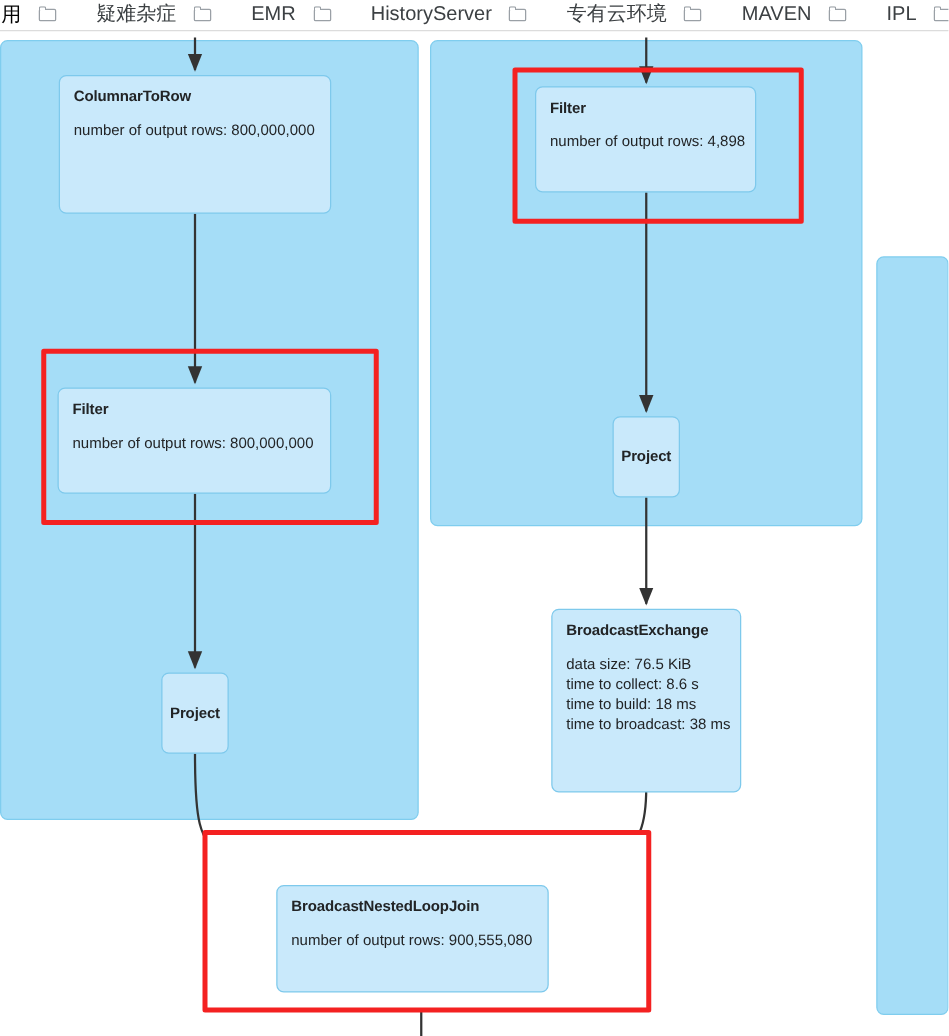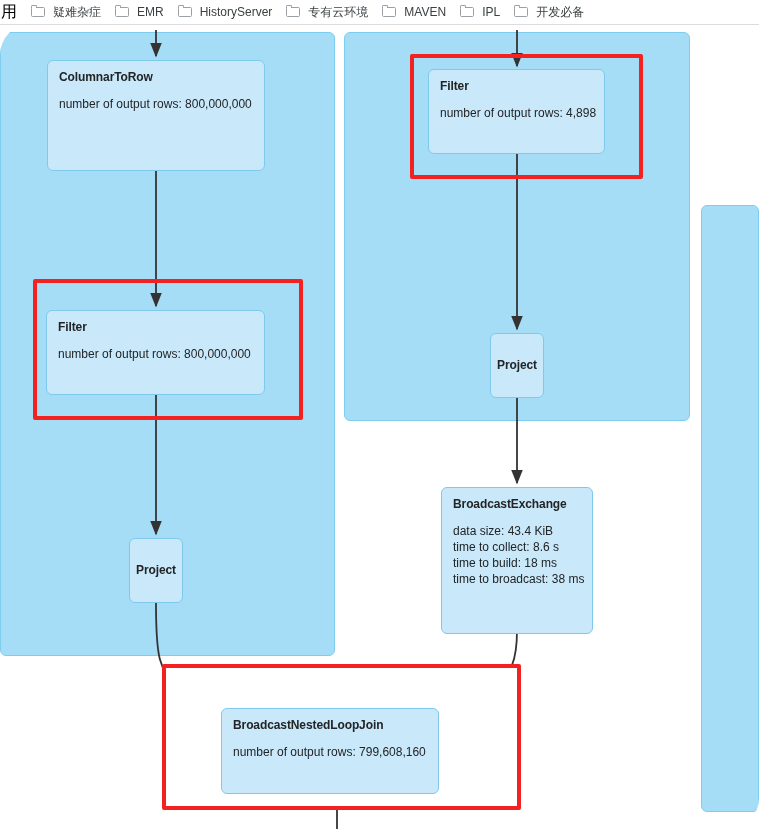--- a/index.html
+++ b/index.html
@@ -34,23 +34,24 @@
     align-items: center;
     height: 22px;
     padding: 0 6px;
     margin: 0 1px;
     border-radius: 3px;
     cursor: default;
     flex: 0 0 auto;
   }
   .bm-item:first-child { padding-left: 0; }
   .bm-label {
-    font-size: 12px;
+    font-size: 16px;
     color: #3c4043;
     line-height: 14px;
+    margin-left: 24px;
   }
   .folder-icon {
     width: 16px; height: 14px;
     margin-right: 6px;
     position: relative;
     flex: 0 0 auto;
   }
   .folder-icon::before {
     content: "";
     position: absolute;
@@ -74,21 +75,20 @@
   }
 
   
   #graph {
     position: absolute;
     left: 0; top: 24px;
     width: 759px;
     height: 805px;
     background: #ffffff;
     overflow: hidden;
-    border-radius: 31px;
   }
   #edge-layer {
     position: absolute;
     left: 0; top: 0;
     width: 759px; height: 805px;
     pointer-events: none;
     z-index: 5;
   }
 
   
@@ -249,28 +249,28 @@
       <div class="node-title">Project</div>
     </div>
 
     <div class="node compact" style="left:129px; top:514px; width:54px; height:65px;">
       <div class="node-title">Project</div>
     </div>
 
     <div class="node" style="left:441px; top:463px; width:152px; height:147px;">
       <div class="node-title">BroadcastExchange</div>
       <div class="node-metrics">
-        <div class="metric">data size: 43.4 KiB</div>
+        <div class="metric">data size: 76.5 KiB</div>
         <div class="metric">time to collect: 8.6 s</div>
         <div class="metric">time to build: 18 ms</div>
         <div class="metric">time to broadcast: 38 ms</div>
       </div>
     </div>
 
     <div class="node" style="left:221px; top:684px; width:218px; height:86px;">
       <div class="node-title">BroadcastNestedLoopJoin</div>
       <div class="node-metrics">
-        <div class="metric">number of output rows: 799,608,160</div>
+        <div class="metric">number of output rows: 900,555,080</div>
       </div>
     </div>
 
   </div>
 </div>
 
 </body></html>

